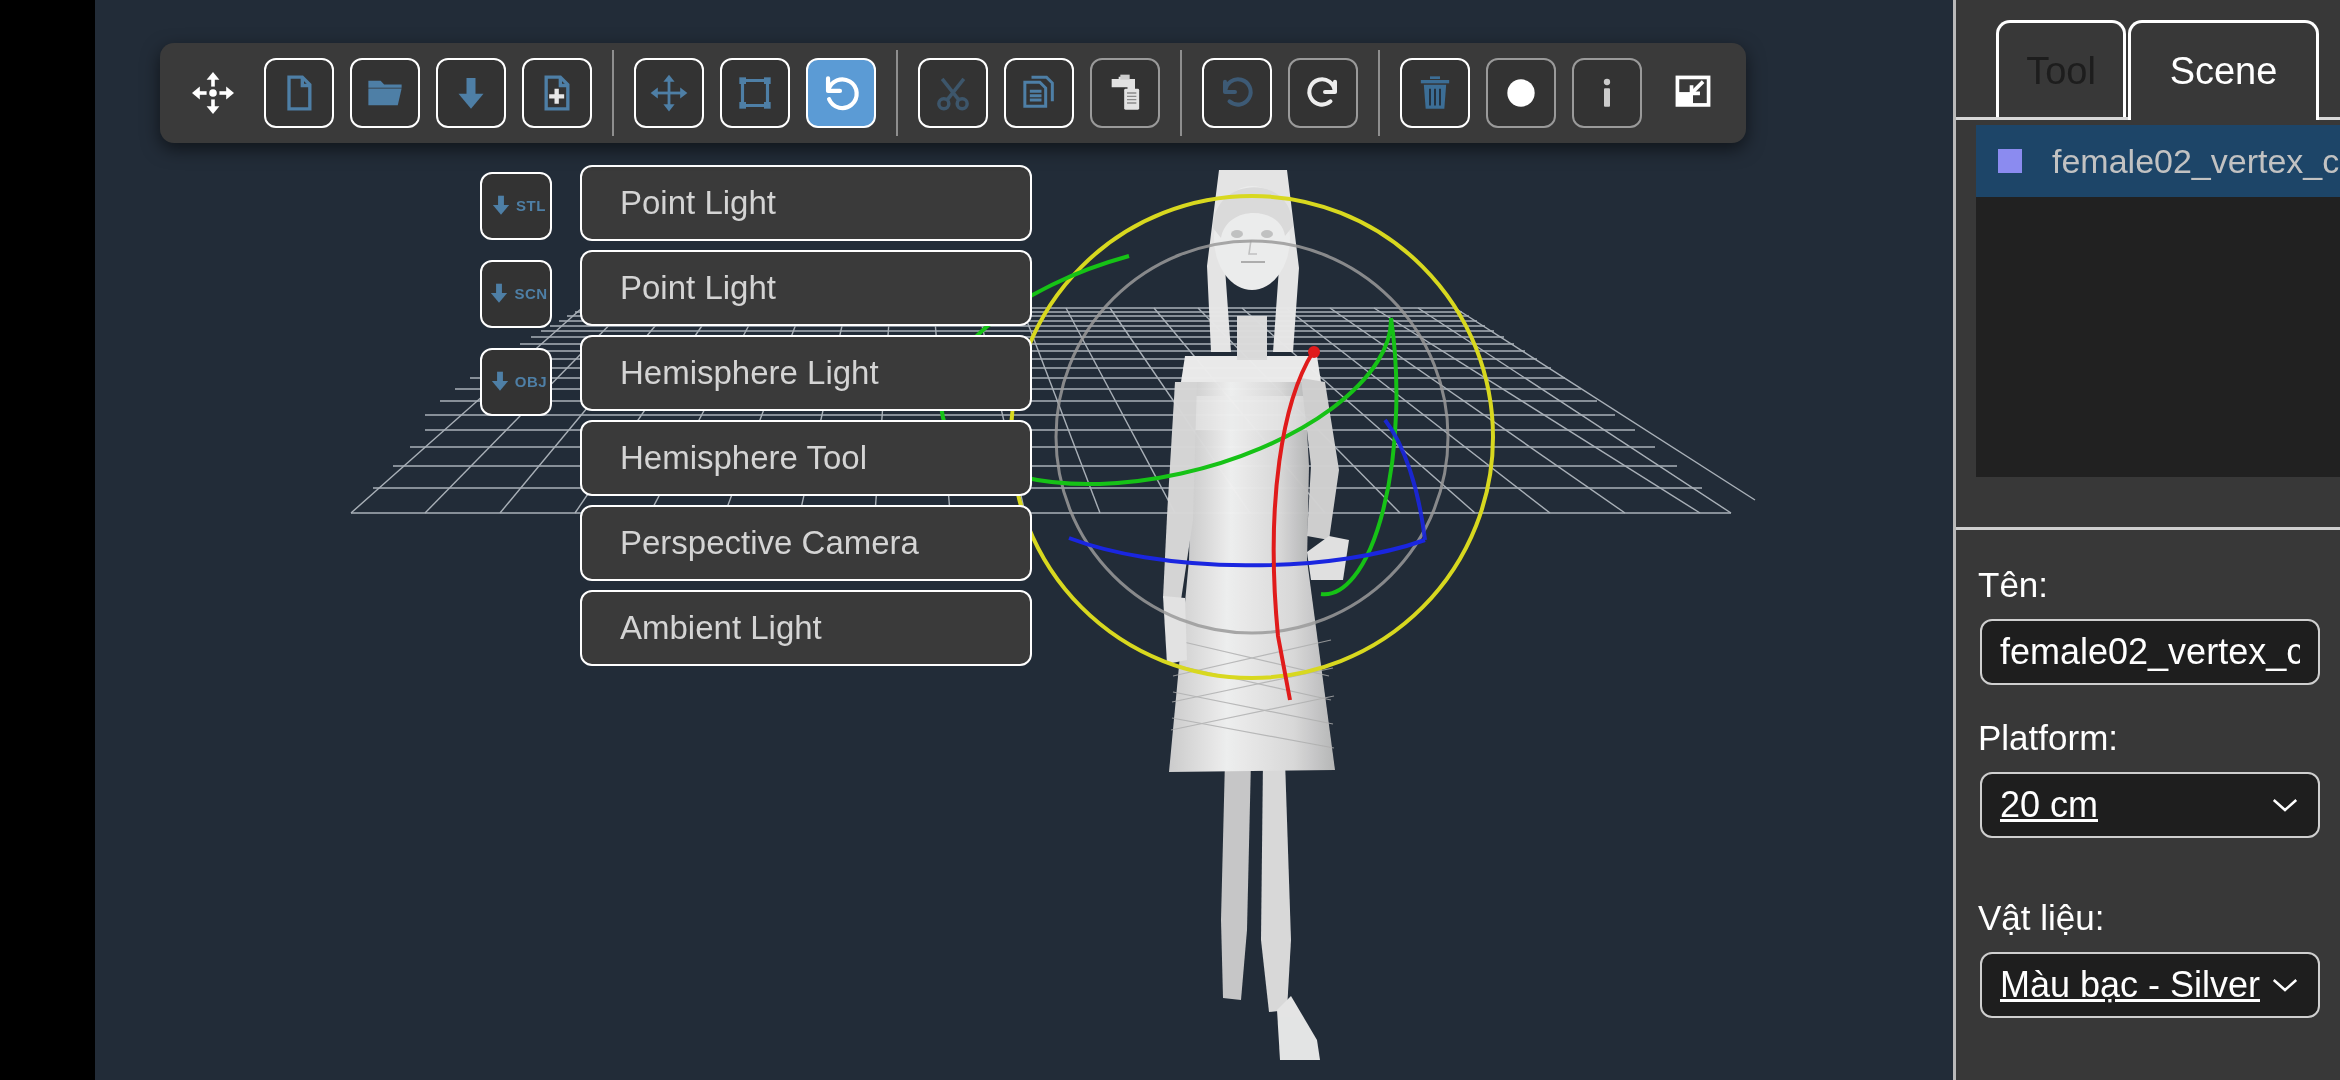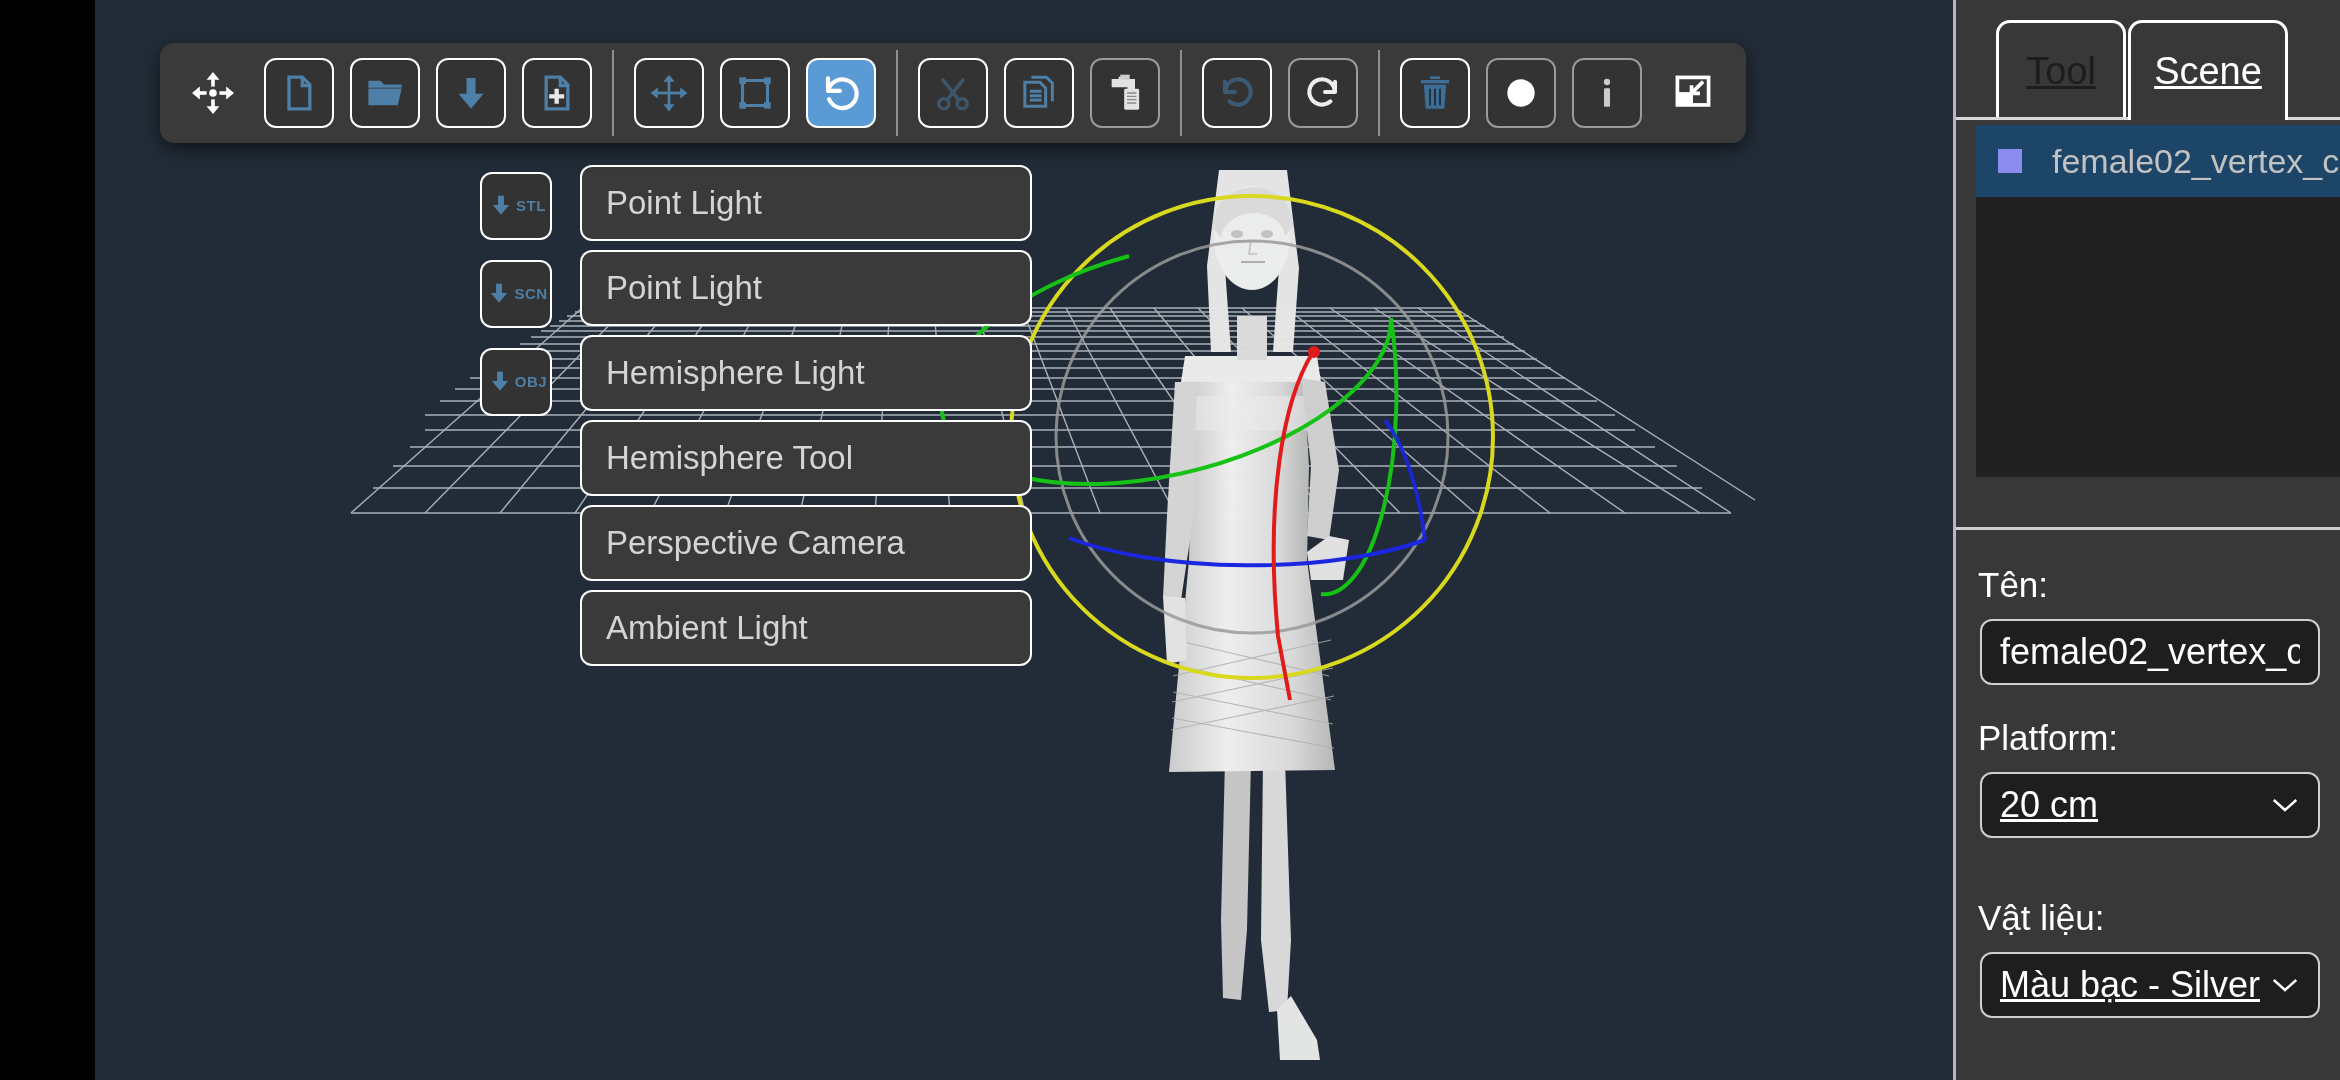--- a/index.html
+++ b/index.html
@@ -52,40 +52,40 @@
     display:flex; flex-direction:row; align-items:center; justify-content:center;
     cursor:pointer;
   }
   .exp-lbl { font-size:15px; color:#4e7fa6; letter-spacing:.5px; margin-top:-2px; font-weight:bold; }
 
   
   .menu { position:absolute; left:580px; top:165px; width:452px; z-index:30; }
   .menu-item {
     height:76px; margin-bottom:9px;
     border:2px solid #fff; border-radius:12px; background:#3a3a3a;
-    display:flex; align-items:center; padding-left:24px;
+    display:flex; align-items:center; padding-left:38px;
     color:#d4d4d4; font-size:33px; cursor:pointer;
   }
 
   
   .rpanel {
     position:absolute; left:1953px; top:0; width:387px; height:1080px;
     background:#383838; border-left:3px solid #b9b9b9;
     z-index:20;
   }
   .tabs { position:relative; height:120px; }
   .tab {
     position:absolute; top:20px; height:100px;
     border:3px solid #fff; border-bottom:none;
     border-radius:14px 14px 0 0;
     display:flex; align-items:center; justify-content:center;
-    font-size:38px; cursor:pointer; background:#383838;text-decoration:underline;
+    font-size:38px; cursor:pointer; background:#383838;
   }
   .tab.tool { left:40px; width:130px; color:#1d1d1d; }
-  .tab.scene { left:172px; width:160px; color:#fff; z-index:2; }
+  .tab.scene { left:172px; width:191px; color:#fff; z-index:2; }
   .tab-underline { position:absolute; left:0; top:117px; width:387px; height:3px; background:#d8d8d8; }
 
   .scenelist {
     position:absolute; left:20px; top:125px; width:380px; height:352px;
     background:#212121; overflow:hidden;
   }
   .scene-row {
     height:72px; display:flex; align-items:center; padding-left:22px;
     background:#1d4568; cursor:pointer; white-space:nowrap;
   }

